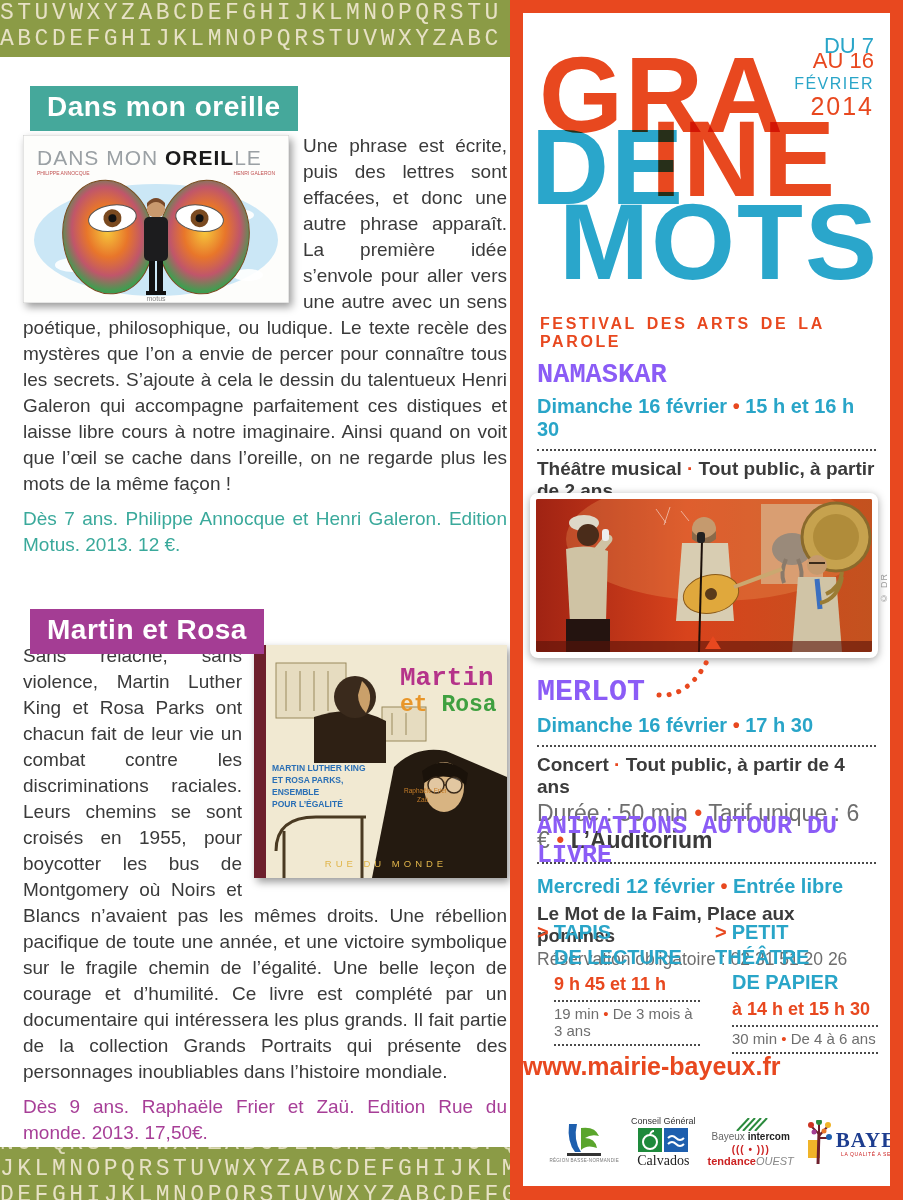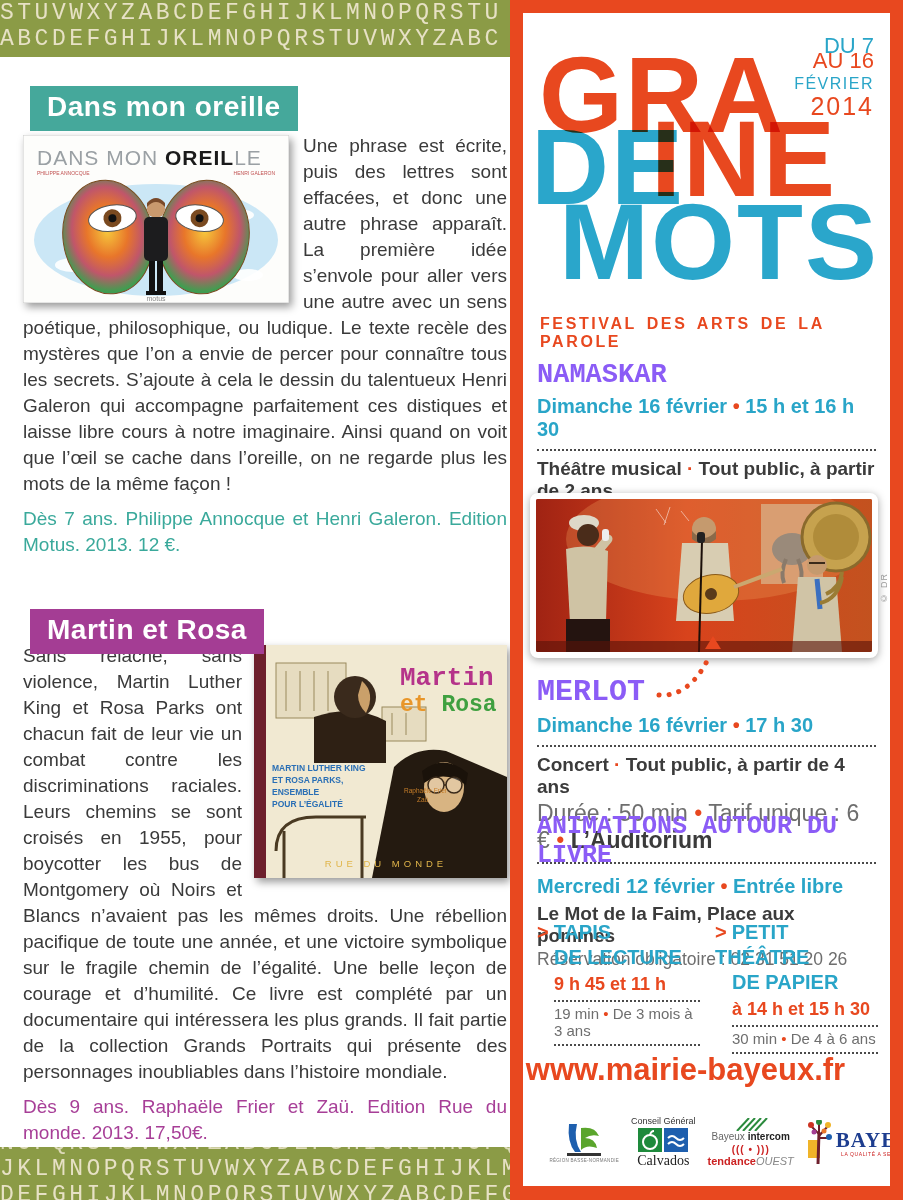--- a/index.html
+++ b/index.html
@@ -79,22 +79,22 @@
   .cols{position:absolute;left:14px;top:907px;width:345px;display:flex;}
   .col{width:163px;}
   .col + .col{margin-left:15px;}
   .wtitle{color:#29a5c8;font-weight:bold;font-size:20px;line-height:25px;}
   .wtitle .ch{color:#e8481f;margin-right:5px;}
   .wtitle .ind{padding-left:17px;display:block;}
   .wtime{color:#e8481f;font-weight:bold;font-size:18px;margin-top:4px;padding-left:17px;}
   .wdots{border-top:2px dotted #4a4a4a;height:0;margin-top:5px;margin-left:17px;}
   .wdetail{color:#6e6e6e;font-size:15px;margin:3px 0 3px 17px;}
 
-  .website{position:absolute;left:0;top:1039px;width:325px;text-align:center;color:#e8481f;
-           font-weight:bold;font-size:31px;}
+  .website{position:absolute;left:0;top:1039px;width:325px;text-align:left;color:#e8481f;
+           font-weight:bold;font-size:25px;}
 
   .logos{position:absolute;left:0;top:1092px;width:432px;height:76px;display:flex;
          align-items:center;justify-content:center;gap:12px;}
   .lg-col{display:flex;flex-direction:column;align-items:center;line-height:1.1;}
   .region-cap{font-size:4.5px;color:#777;margin-top:1px;letter-spacing:.3px;}
   .cg-top{font-size:9px;color:#333;}
   .squares{display:flex;gap:2px;margin:1px 0;}
   .cg-name{font-family:"Liberation Serif",serif;font-size:14px;color:#222;}
   .ic-name{font-size:10px;color:#222;}
   .ic-name .ic-a{color:#666;}

